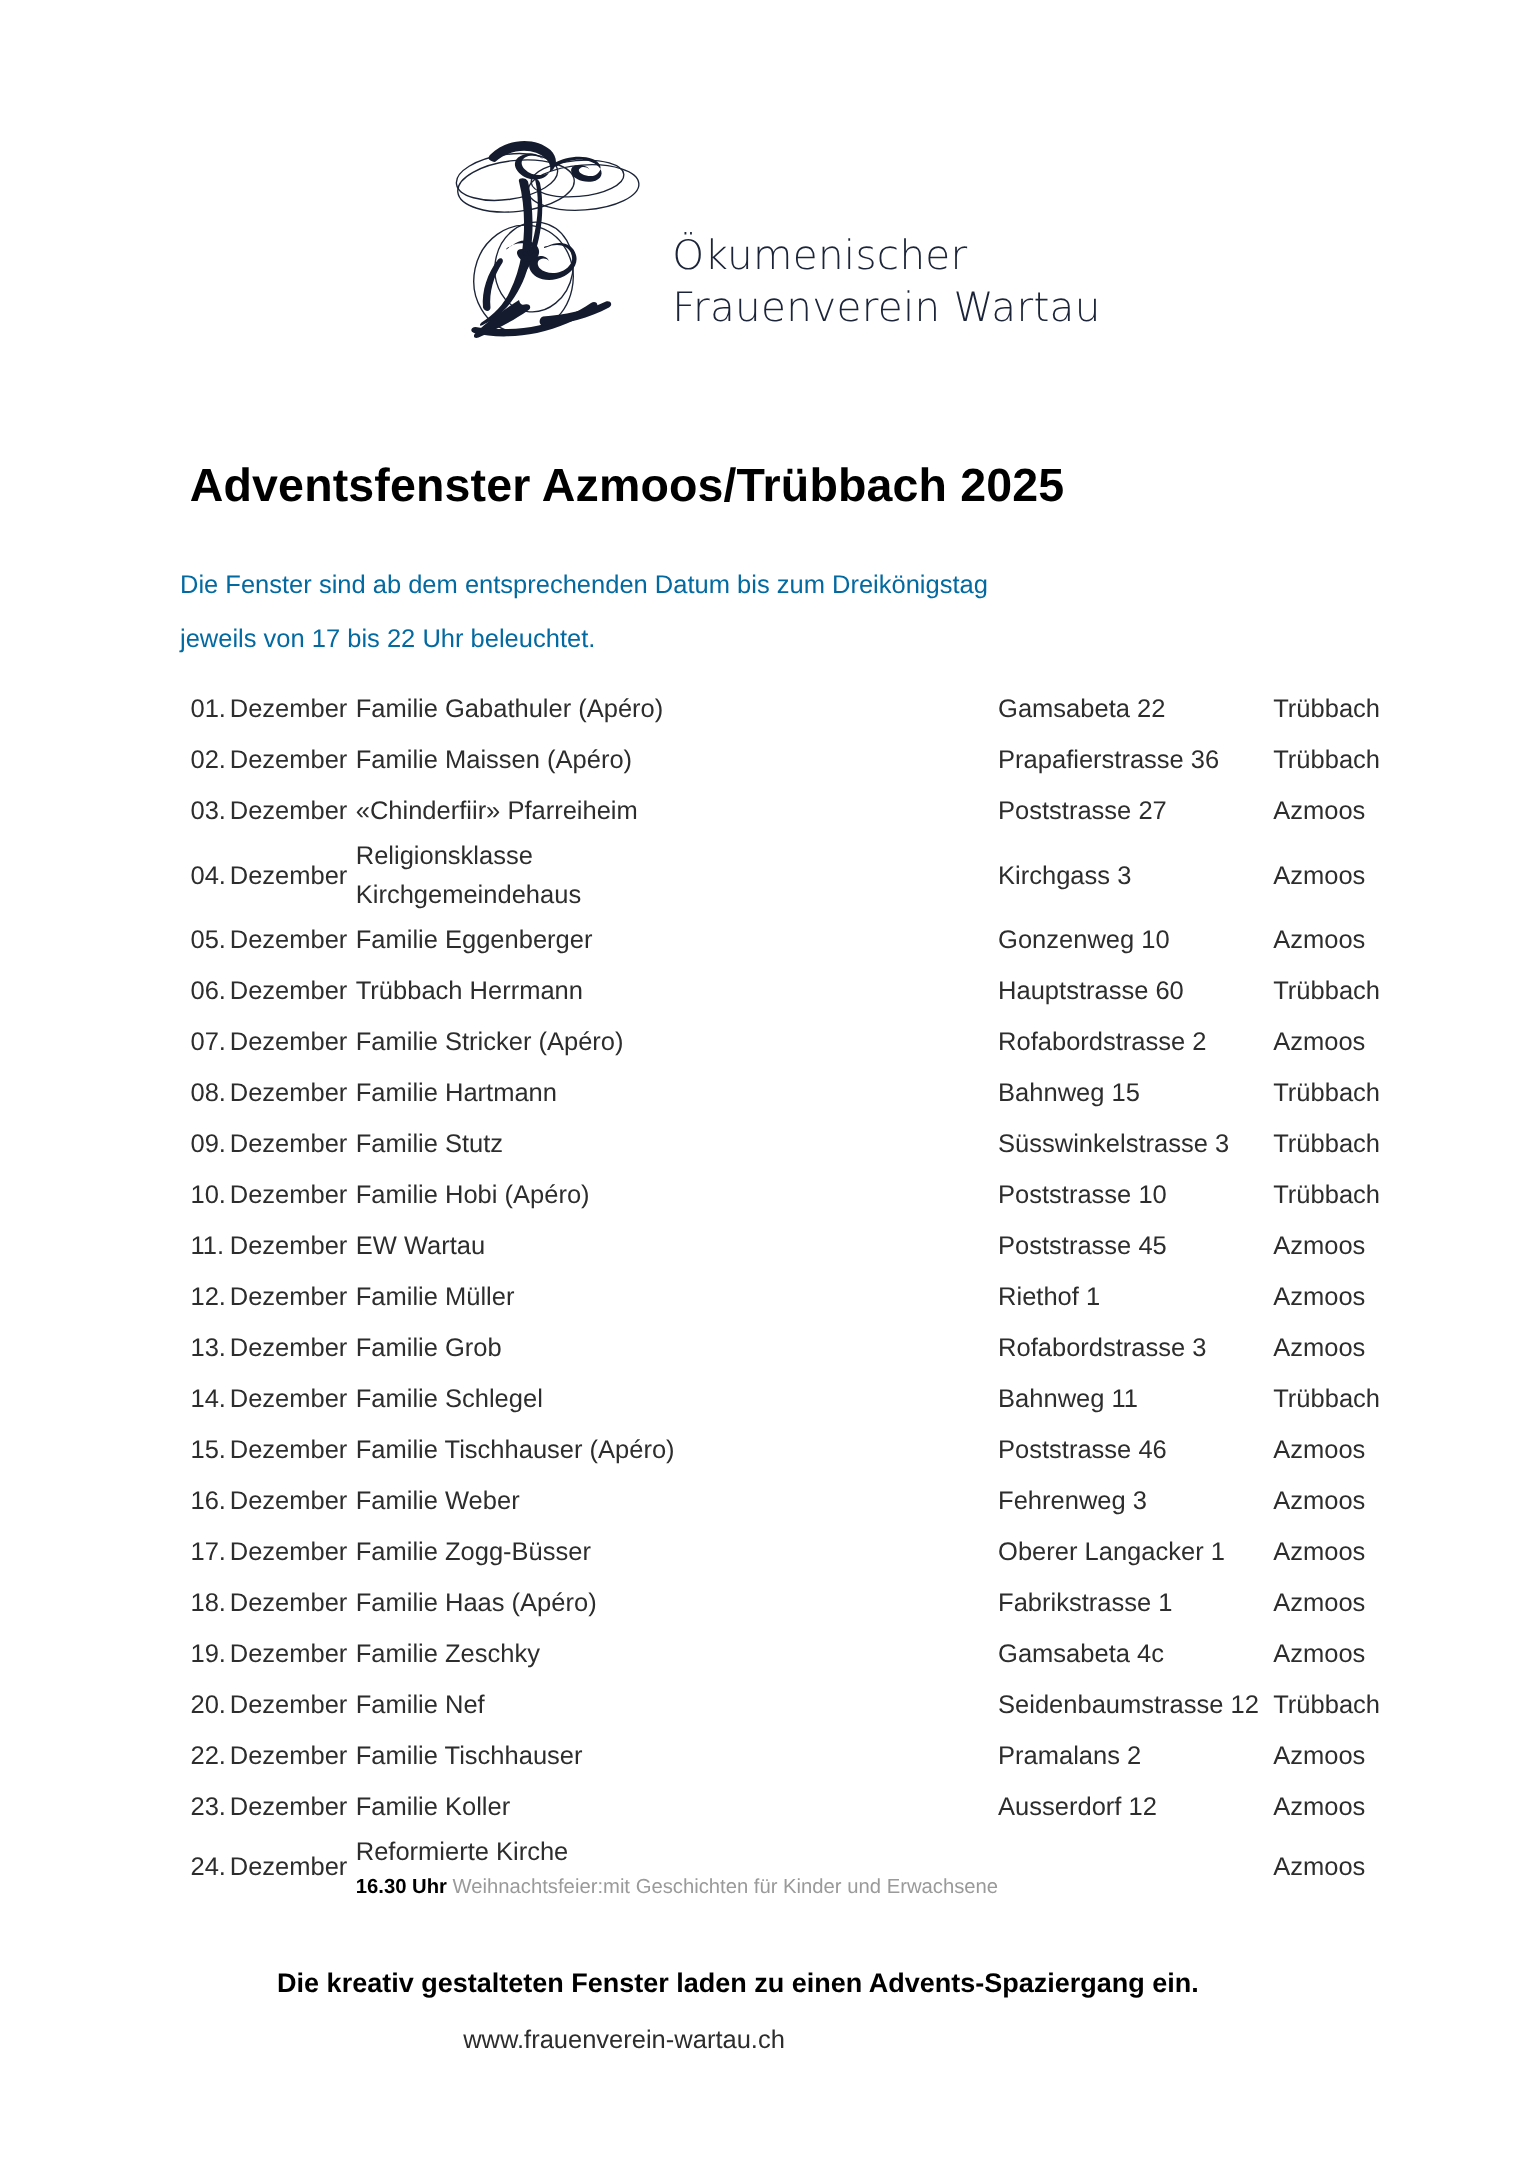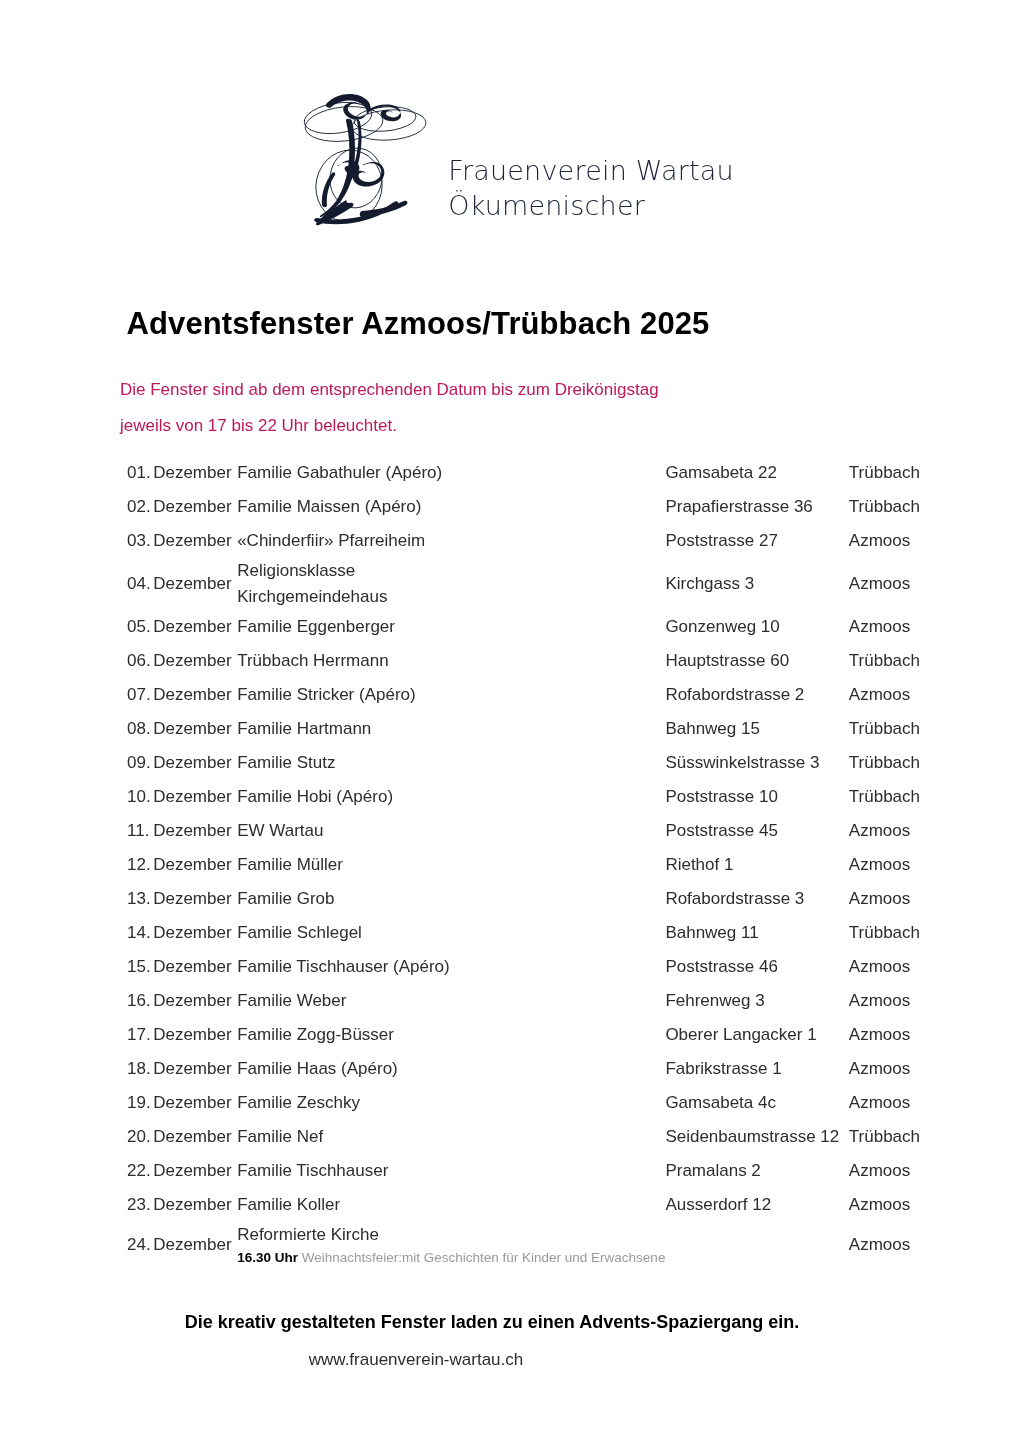--- a/index.html
+++ b/index.html
@@ -69,21 +69,21 @@
     color: #000000;
   }
 
   
   .intro {
     position: absolute;
     left: 120px;
     top: 372px;
     width: 780px;
     font-size: 17px;
-    color: #be185d;
+    color: #0369a1;
     line-height: 36px;
   }
   .intro .intro-line {
     display: block;
     white-space: nowrap;
   }
 
   
   .schedule {
     position: absolute;
@@ -188,22 +188,22 @@
         <path d="M74 44c2 10 2 22 0 33-2 12-6 22-12 30-2 3-5 2-3-1 6-9 10-20 12-32 2-11 2-22 0-31-1-3 2-2 3 1z"></path>
         <path d="M79 86c8-4 17-2 19 6 2 7-4 14-13 16-8 2-16-1-18-7-1-4 1-7 5-8 3-1 7 0 8 3-2-2-4-2-6-1-2 1-2 4 0 6 3 3 9 4 14 2 6-2 9-8 7-12-3-6-10-7-17-4-2 1-2-1 1-1z"></path>
         <path d="M60 122c-9 6-20 13-29 22-2 2-1 4 2 3 11-5 23-11 33-18 3-2 1-5-2-4-1 0-3 1-4-3z"></path>
         <path d="M31 140c12 2 28 2 42-1 13-3 25-8 35-15 3-2 6 1 3 3-11 8-25 14-39 17-15 3-30 3-42 0-3-1-2-4 1-4z"></path>
         <path d="M76 133c14-1 29-4 42-10 3-1 5 2 2 4-13 7-29 11-44 12-3 0-3-5 0-6z"></path>
         <path d="M55 86c5-5 13-5 17 0 3 4 1 9-4 10-4 1-8-1-9-4-1-2 0-4 3-4 2 0 4 1 4 3-1-1-2-2-3-1-1 0-1 2 0 2 2 1 5 1 6-1 2-2 0-5-3-6-5-2-11 0-14 3-1 1-1-1 3-2z"></path>
         <path d="M49 97c-6 9-9 20-8 30 0 3-4 3-5 0-1-11 3-23 10-32 2-2 4 0 3 2z"></path>
       </g>
     </svg>
     <div class="logo-text">
+      <span class="line">Ökumenischer</span>
       <span class="line">Frauenverein Wartau</span>
-      <span class="line">Ökumenischer</span>
     </div>
   </div>
 </div>
 
 <h1 class="doc-title">Adventsfenster Azmoos/Trübbach 2025</h1>
 
 <div class="intro">
   <span class="intro-line">Die Fenster sind ab dem entsprechenden Datum bis zum Dreikönigstag</span>
   <span class="intro-line">jeweils von 17 bis 22 Uhr beleuchtet.</span>
 </div>

